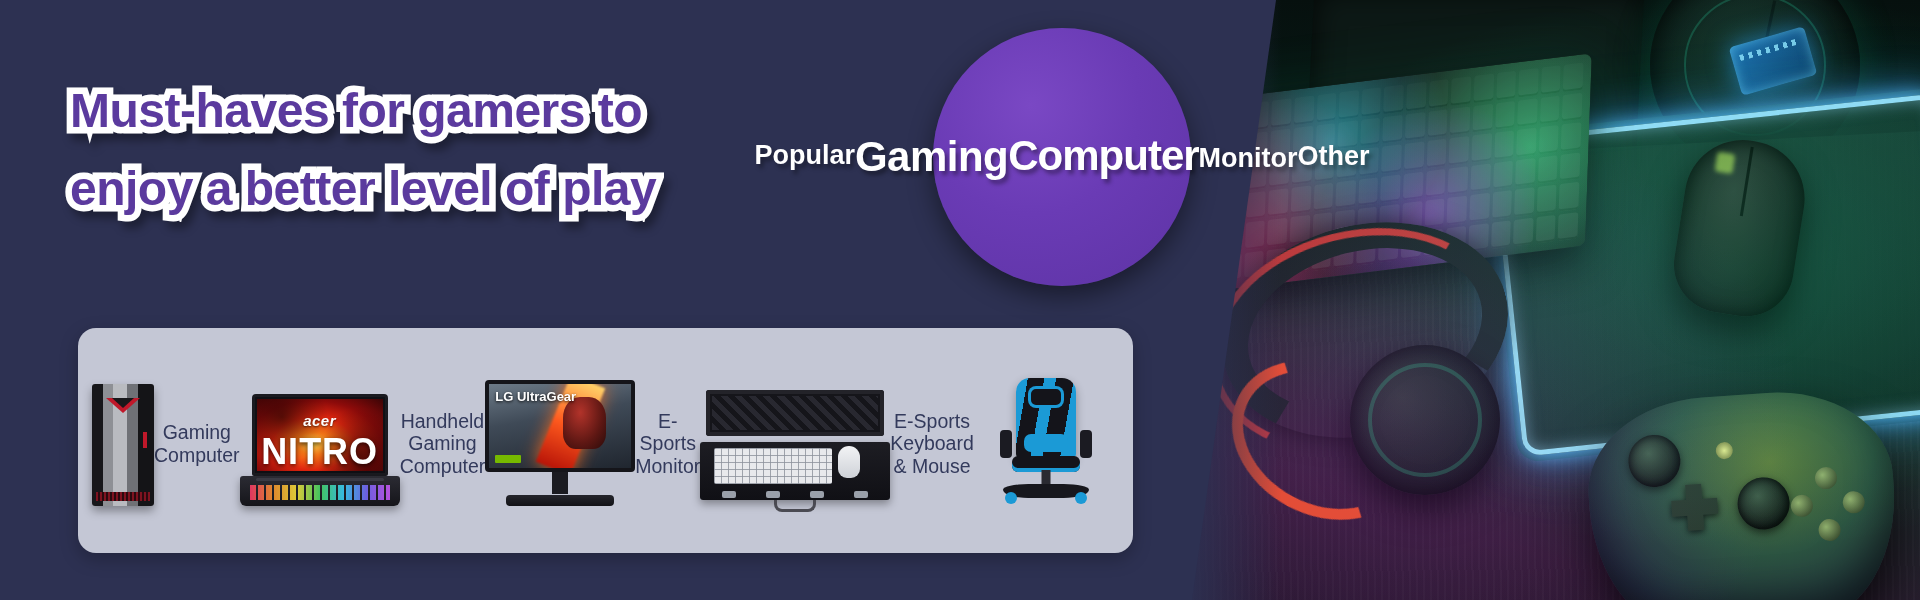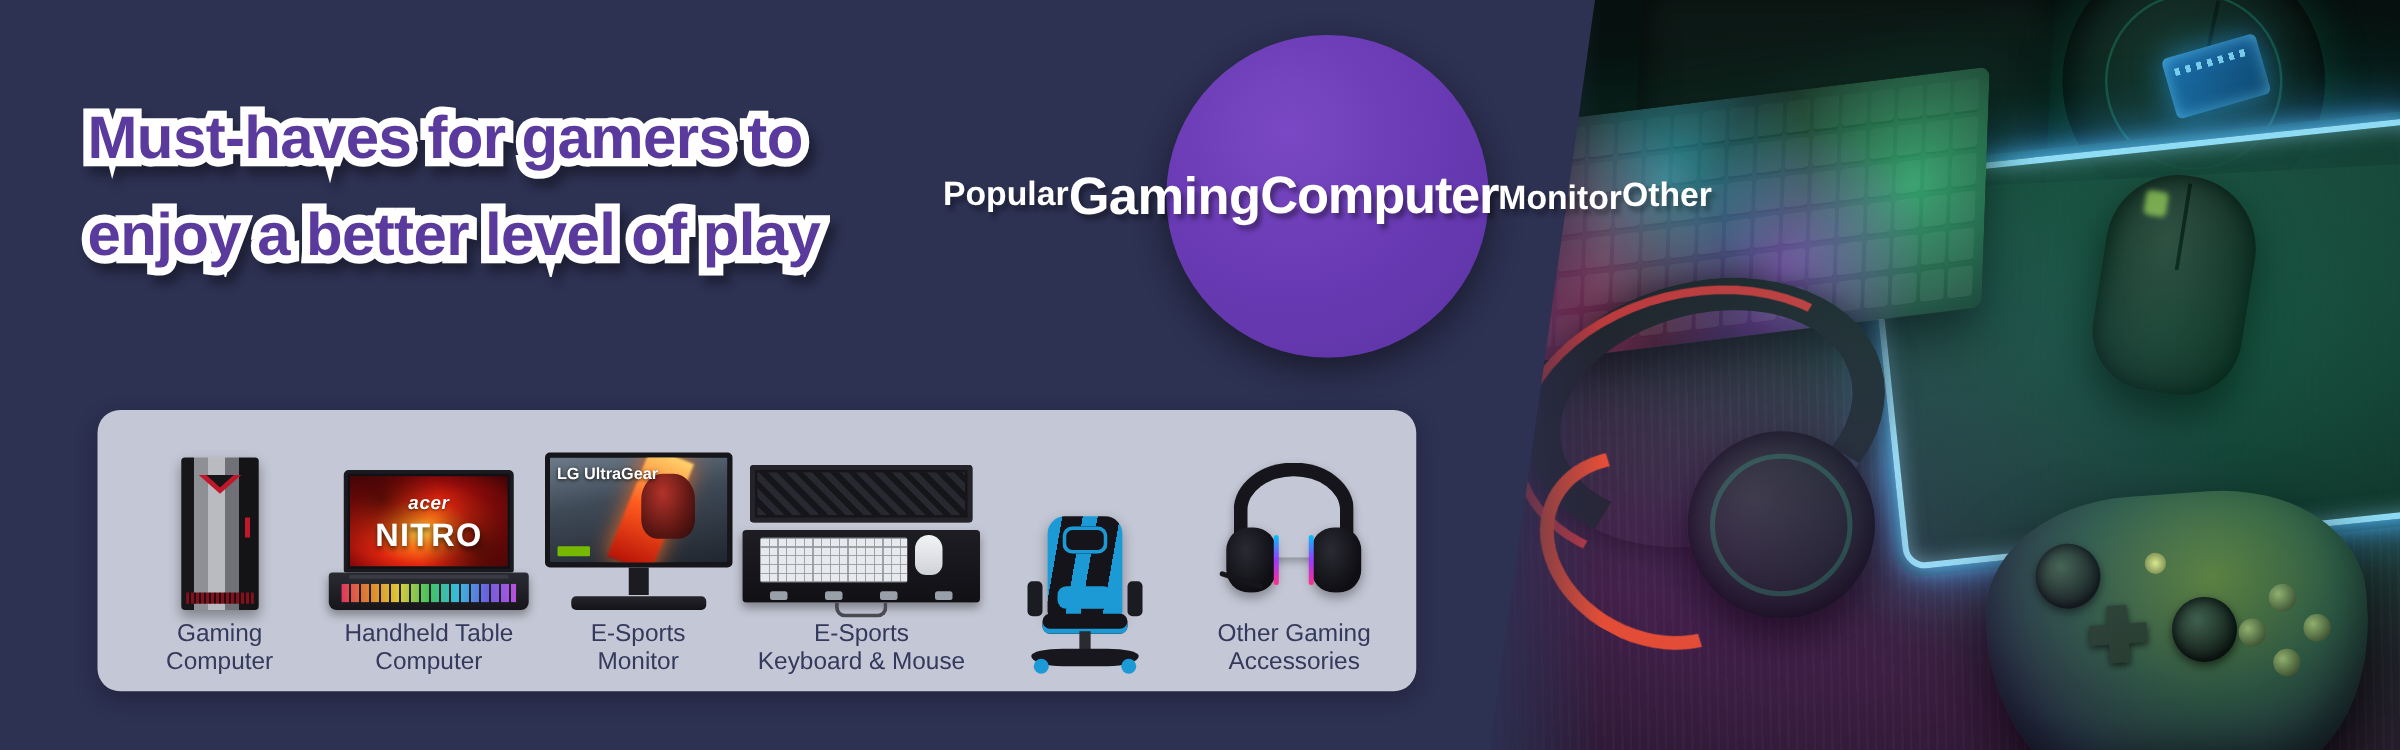--- a/index.html
+++ b/index.html
@@ -272,21 +272,21 @@
     width:1055px; height:225px;
     background:#c4c7d5;
     border-radius:18px;
     display:flex;
     align-items:flex-end;
     padding:10px 14px 12px;
     box-shadow:0 6px 18px rgba(0,0,0,.25);
   }
   .cat{
     flex:1 1 0;
-    display:flex; flex-direction:column;
+    display:flex; flex-direction:row;
     align-items:center; justify-content:flex-end;
     height:100%;
     text-decoration:none;
   }
   .thumb{
     height:132px; width:100%;
     display:flex; align-items:flex-end; justify-content:center;
     position:relative;
   }
   .cat-label{
@@ -343,21 +343,21 @@
       radial-gradient(circle at 82% 78%, rgba(0,0,0,.55), transparent 40%);
   }
   .lt-acer{
     position:absolute; left:0; right:0; top:15px; text-align:center;
     font-size:15px; font-weight:bold; font-style:italic; color:#fff;
     letter-spacing:.5px; z-index:2;
     text-shadow:0 1px 2px rgba(0,0,0,.6);
   }
   .lt-nitro{
     position:absolute; left:0; right:0; top:34px; text-align:center;
-    font-size:26px; font-weight:bold; color:#fff; letter-spacing:1px; z-index:2;
+    font-size:36px; font-weight:bold; color:#fff; letter-spacing:1px; z-index:2;
     text-shadow:0 2px 4px rgba(0,0,0,.6);
   }
   .lt-base{
     position:absolute; left:0; bottom:0; width:160px; height:30px;
     background:linear-gradient(#2b2b33,#15151a);
     border-radius:3px 3px 6px 6px;
     box-shadow:0 4px 8px rgba(0,0,0,.35);
   }
   .lt-kb{
     position:absolute; left:10px; right:10px; top:9px; height:15px;
@@ -730,21 +730,21 @@
             <div class="lt-art"></div>
             <div class="lt-acer">acer</div>
             <div class="lt-nitro">NITRO</div>
           </div>
           <div class="lt-base">
             <div class="lt-hinge"></div>
             <div class="lt-kb"></div>
           </div>
         </div>
       </div>
-      <div class="cat-label">Handheld Table
+      <div class="cat-label">Handheld Gaming
 Computer</div>
     </div>
 
     <div class="cat">
       <div class="thumb">
         <div class="monitor">
           <div class="mn-screen">
             <div class="mn-art"></div>
             <div class="mn-lg">LG UltraGear</div>
             <div class="mn-badge"></div>
@@ -786,29 +786,15 @@
           <div class="ch-lumbar"></div>
           <div class="ch-arm l"></div>
           <div class="ch-arm r"></div>
           <div class="ch-seat"></div>
           <div class="ch-pole"></div>
           <div class="ch-star"></div>
         </div>
       </div>
     </div>
 
-    <div class="cat">
-      <div class="thumb">
-        <div class="headset">
-          <div class="hs-band"></div>
-          <div class="hs-cup l"></div>
-          <div class="hs-cup r"></div>
-          <div class="hs-rgb l"></div>
-          <div class="hs-rgb r"></div>
-          <div class="hs-mic"></div>
-        </div>
-      </div>
-      <div class="cat-label">Other Gaming
-Accessories</div>
-    </div>
 
   </div>
 </div>
 
 </body></html>

